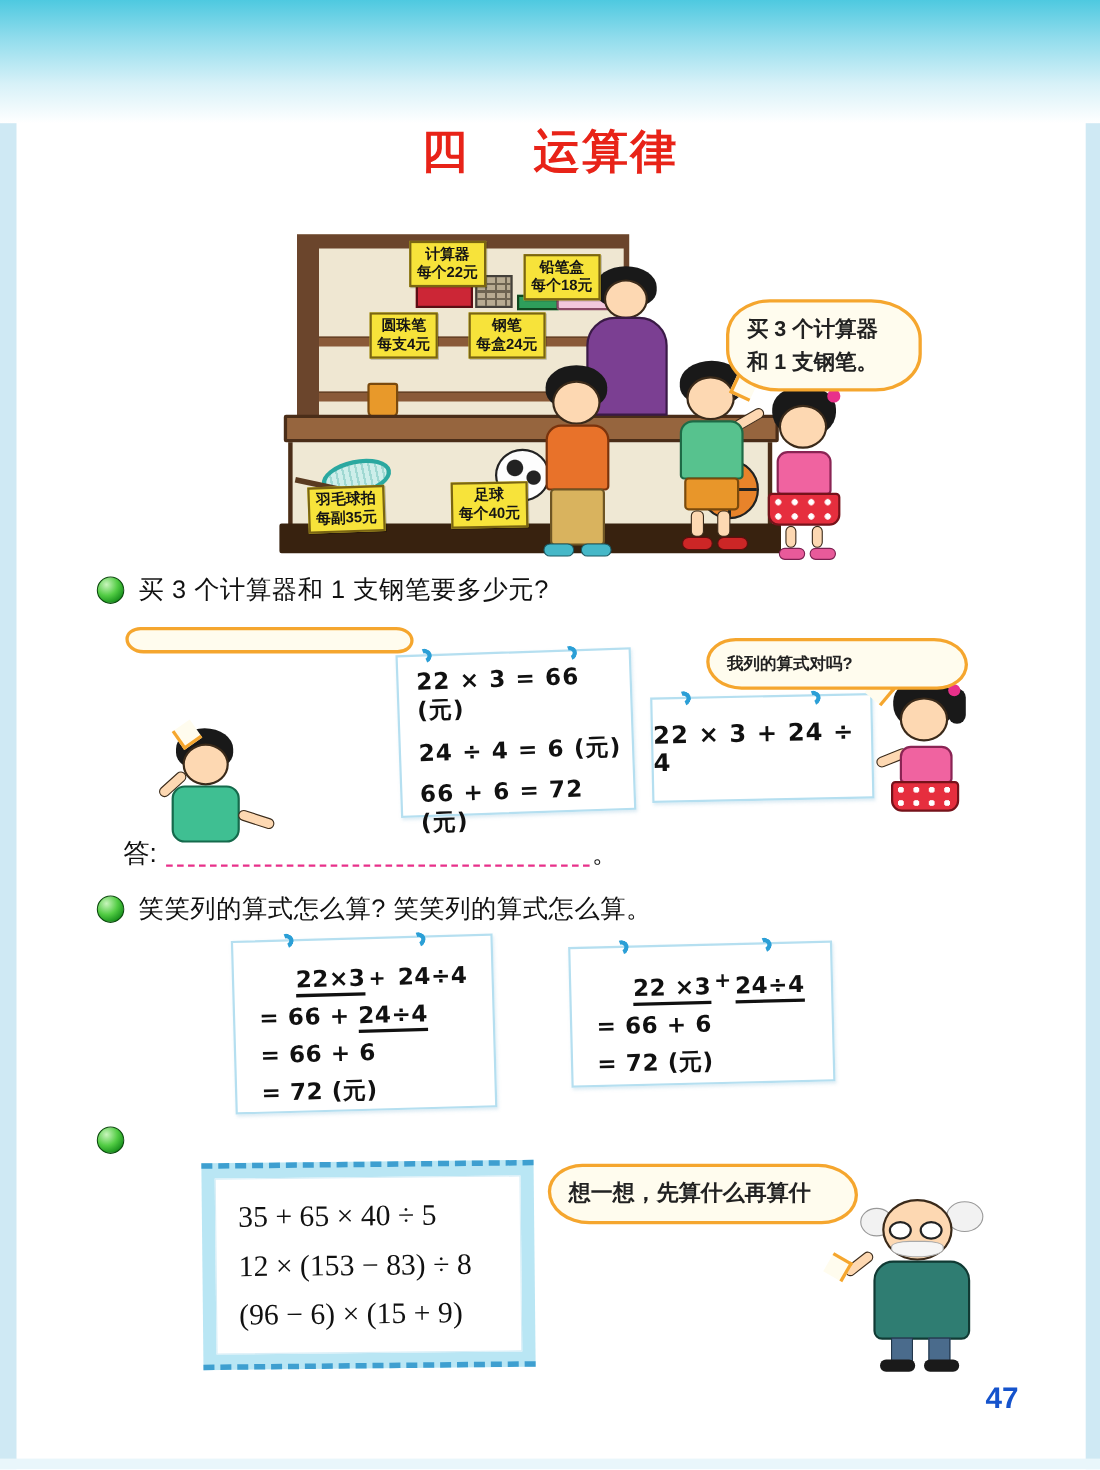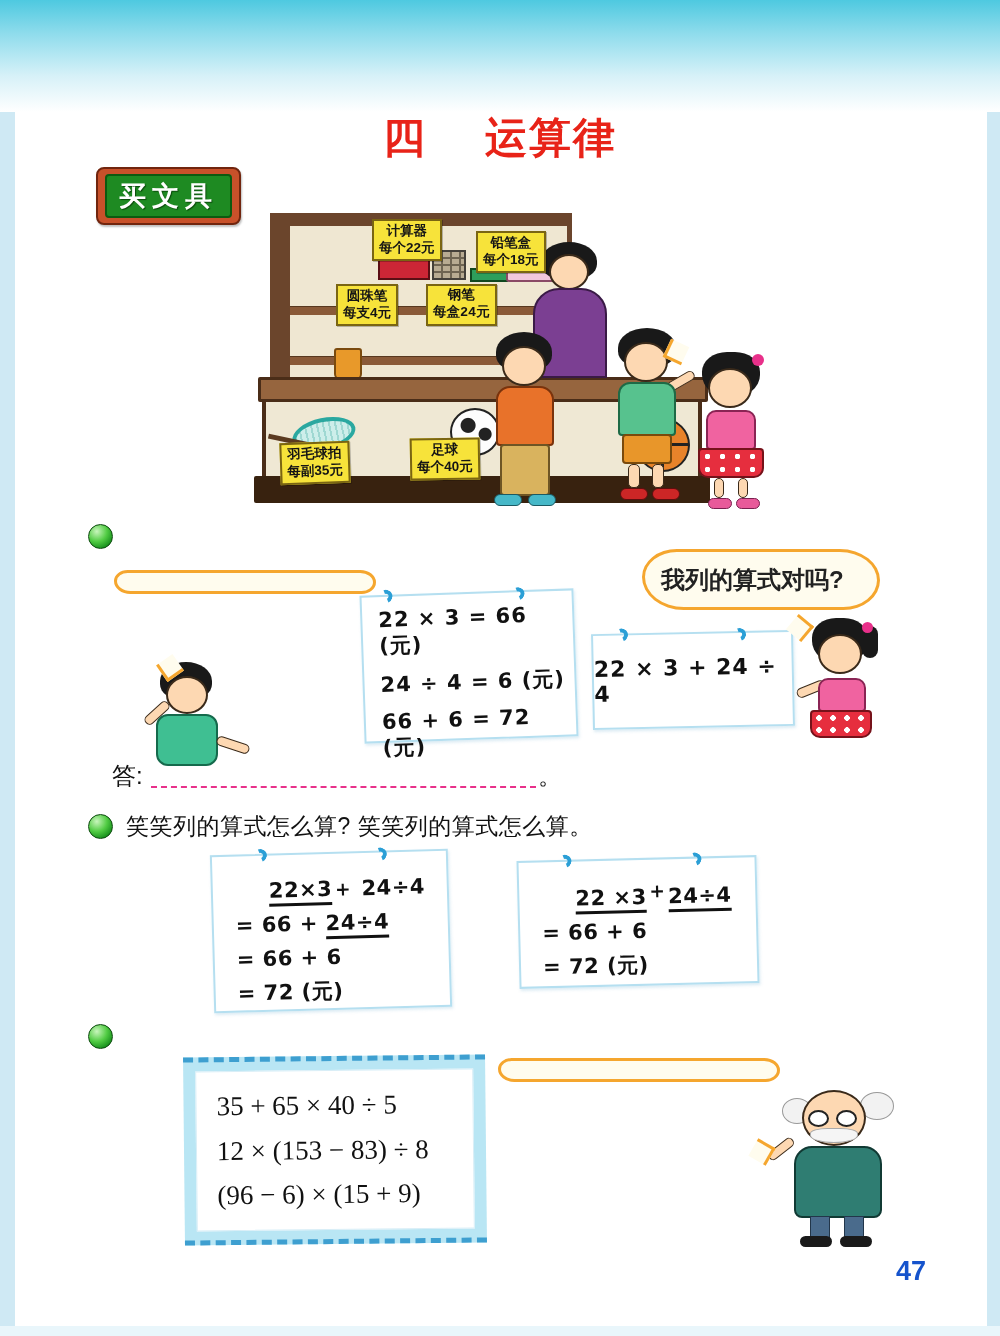--- a/index.html
+++ b/index.html
@@ -109,23 +109,20 @@
 
 <div id="page">
 
   <div class="side-strip left"></div>
   <div class="side-strip right"></div>
   <div class="bottom-strip"></div>
   <div class="top-gradient"></div>
 
   <div class="page-title"><span>四</span><span class="gap"></span><span>运算律</span></div>
 
-  <div class="badge">
-    <div class="badge-inner">买文具</div>
-  </div>
 
   <div class="shelf-unit">
     <div class="shelf-board" style="top:80px;"></div>
     <div class="shelf-board" style="top:130px;"></div>
   </div>
 
   <div class="item red-box" style="left:378px; top:258px; width:52px; height:22px;"></div>
   <div class="item calculator" style="left:432px; top:250px; width:34px; height:30px;"></div>
   <div class="item green-box" style="left:470px; top:268px; width:38px; height:14px;"></div>
   <div class="item pink-case" style="left:506px; top:258px; width:58px; height:24px;"></div>
@@ -145,21 +142,21 @@
     <div>每个22元</div>
   </div>
   <div class="tag" style="left:476px; top:231px;">
     <div>铅笔盒</div>
     <div>每个18元</div>
   </div>
   <div class="tag" style="left:336px; top:284px;">
     <div>圆珠笔</div>
     <div>每支4元</div>
   </div>
-  <div class="tag" style="left:426px; top:284px;font-family:Liberation Mono, monospace;">
+  <div class="tag" style="left:426px; top:284px;">
     <div>钢笔</div>
     <div>每盒24元</div>
   </div>
   <div class="tag" style="left:280px; top:442px; transform:rotate(-2deg);">
     <div>羽毛球拍</div>
     <div>每副35元</div>
   </div>
   <div class="tag" style="left:410px; top:438px; transform:rotate(-1deg);">
     <div>足球</div>
     <div>每个40元</div>
@@ -197,24 +194,29 @@
     <div style="left:60px; top:2px; width:12px; height:12px; background:#e8308a; border-radius:50%;"></div>
     <div class="face" style="left:16px; top:16px; width:44px; height:40px;"></div>
     <div style="left:14px; top:58px; width:50px; height:40px; background:#f063a0; border:2px solid #8a2454; border-radius:10px 10px 4px 4px;"></div>
     <div style="left:6px; top:96px; width:66px; height:30px; background:radial-gradient(circle,#fff 2.6px,transparent 3px) 0 0/15px 13px,#e62e3e; border:2px solid #76121a; border-radius:4px 4px 10px 10px;"></div>
     <div class="limb" style="left:22px; top:126px; width:10px; height:20px;"></div>
     <div class="limb" style="left:46px; top:126px; width:10px; height:20px;"></div>
     <div style="left:16px; top:146px; width:24px; height:11px; background:#e85a9a; border:1px solid #7a2050; border-radius:6px;"></div>
     <div style="left:44px; top:146px; width:24px; height:11px; background:#e85a9a; border:1px solid #7a2050; border-radius:6px;"></div>
   </div>
 
+  <div class="bubble" style="left:660px; top:272px; width:178px;">
+    <div>买 3 个计算器</div>
+    <div>和 1 支钢笔。</div>
+  </div>
   <div class="tail" style="left:666px; top:342px; transform:rotate(25deg);"></div>
 
   <div class="q-row" style="left:88px; top:521px; width:820px;">
     <span class="bullet"></span>
+    <span class="q-text">买 3 个计算器和 1 支钢笔要多少元?</span>
   </div>
 
   <div class="bubble" style="left:114px; top:570px; width:262px; font-size:20px;">
   </div>
   <div class="tail" style="left:160px; top:658px; transform:rotate(-35deg);"></div>
 
   <div class="char" style="left:140px; top:662px; width:116px; height:108px;">
     <div class="hair" style="left:20px; top:0; width:52px; height:38px;"></div>
     <div class="face" style="left:26px; top:14px; width:42px; height:38px;"></div>
     <div class="limb" style="left:2px; top:46px; width:30px; height:10px; transform:rotate(-42deg);"></div>
@@ -223,21 +225,21 @@
   </div>
 
   <div class="note steps-note hand" style="left:362px; top:592px; width:214px; height:148px; transform:rotate(-2deg);">
     <span class="pin" style="left:18px; top:-7px;"></span>
     <span class="pin" style="left:150px; top:-5px;"></span>
     <div class="line">22 × 3 = 66 (元)</div>
     <div class="line">24 ÷ 4 = 6 (元)</div>
     <div class="line">66 + 6 = 72 (元)</div>
   </div>
 
-  <div class="bubble" style="left:642px; top:549px; width:238px; font-size:24px;">
+  <div class="bubble" style="left:642px; top:580px; width:238px; font-size:15px;">
     <div>我列的算式对吗?</div>
   </div>
   <div class="tail" style="left:790px; top:618px; transform:rotate(-140deg);"></div>
 
   <div class="note expr-note hand" style="left:592px; top:632px; width:202px; height:96px; transform:rotate(-1.2deg);">
     <span class="pin" style="left:22px; top:-7px;"></span>
     <span class="pin" style="left:140px; top:-5px;"></span>
     <span>22 × 3 + 24 ÷ 4</span>
   </div>
 
@@ -285,20 +287,21 @@
 
   <div class="ex-card">
     <div class="ex-inner">
       <div class="line">35 + 65 × 40 ÷ 5</div>
       <div class="line">12 × (153 − 83) ÷ 8</div>
       <div class="line">(96 − 6) × (15 + 9)</div>
     </div>
   </div>
 
   <div class="bubble" style="left:498px; top:1058px; width:282px; font-size:20px;">
+    <div>想一想，先算什么再算什</div>
   </div>
   <div class="tail" style="left:752px; top:1142px; transform:rotate(-150deg);"></div>
 
   <div class="char" style="left:766px; top:1088px; width:170px; height:160px;">
     <div style="left:16px; top:10px; width:30px; height:26px; background:#f2f2f2; border:1px solid #999; border-radius:50%;"></div>
     <div style="left:94px; top:4px; width:34px; height:28px; background:#f2f2f2; border:1px solid #999; border-radius:50%;"></div>
     <div class="face" style="left:36px; top:2px; width:64px; height:56px;"></div>
     <div style="left:42px; top:22px; width:21px; height:17px; border:2.5px solid #222; border-radius:50%; background:#fff;"></div>
     <div style="left:70px; top:22px; width:21px; height:17px; border:2.5px solid #222; border-radius:50%; background:#fff;"></div>
     <div style="left:44px; top:40px; width:48px; height:15px; background:#f5f5f5; border:1px solid #aaa; border-radius:40% 40% 55% 55%;"></div>

